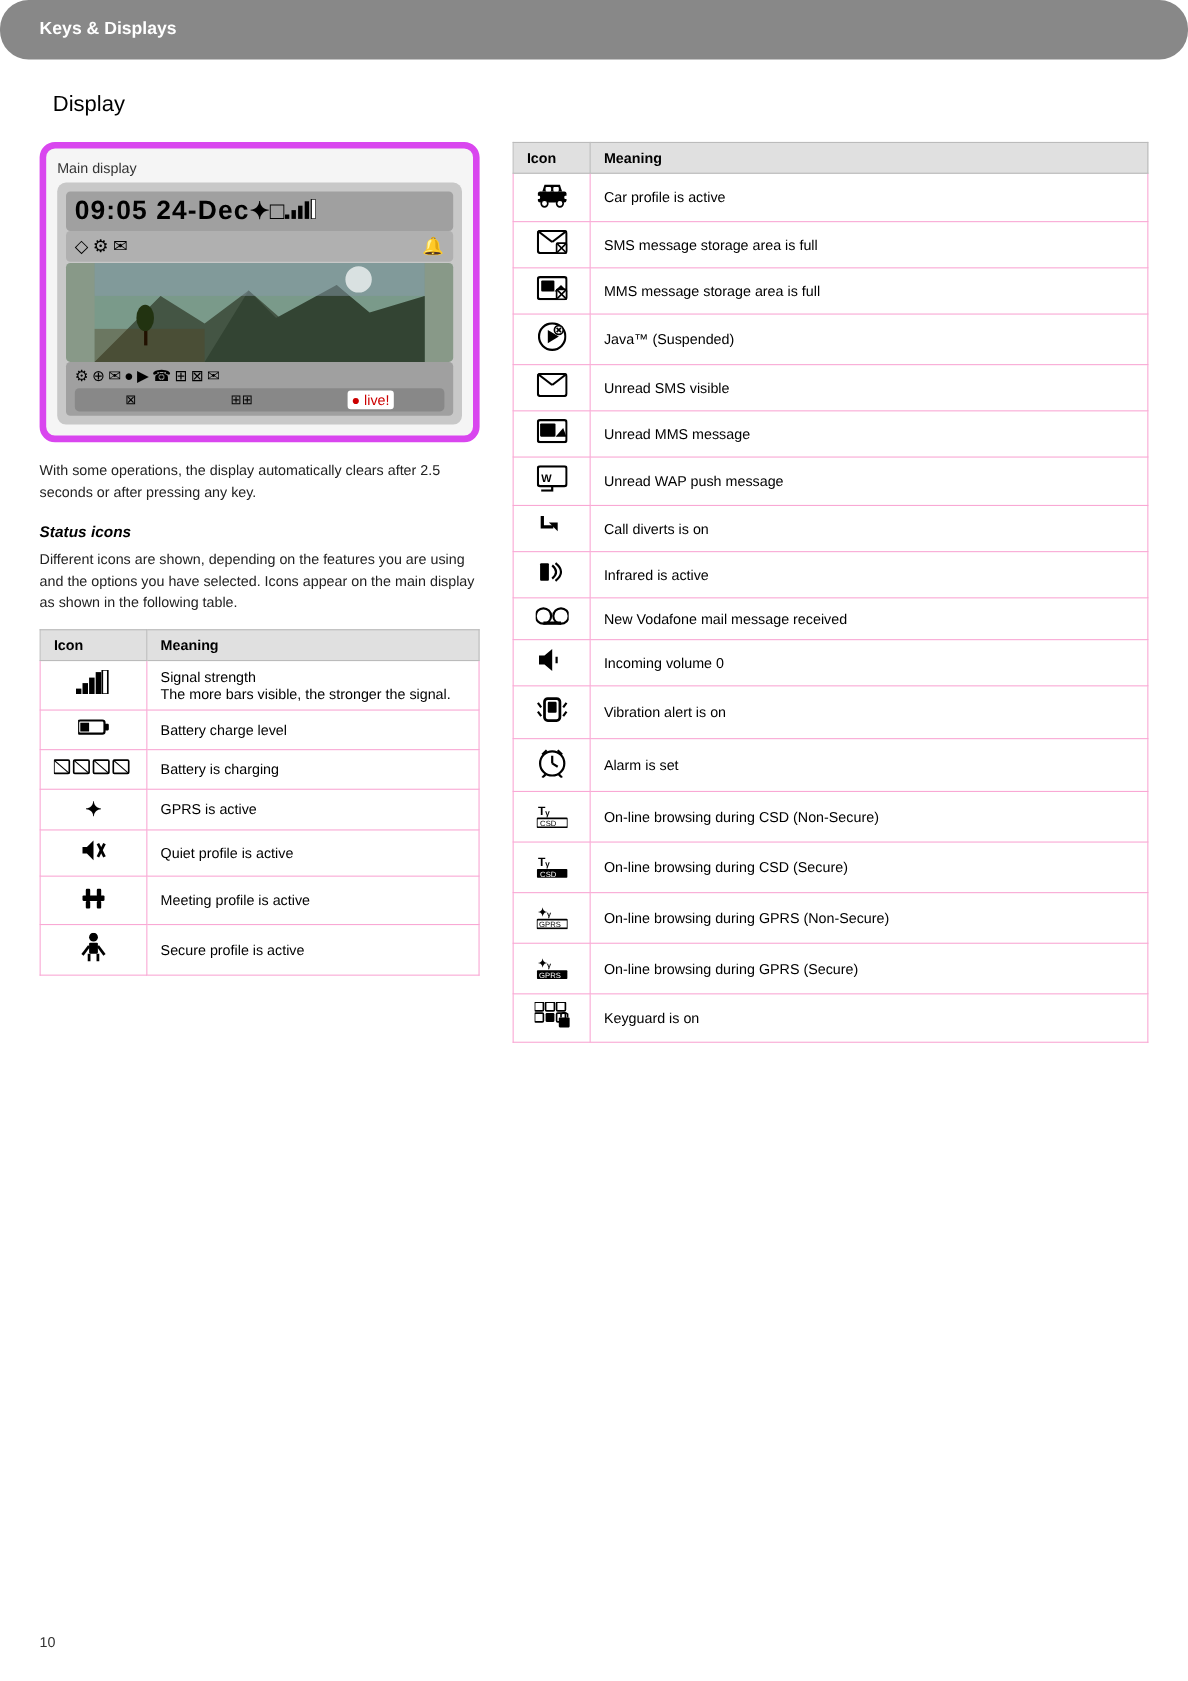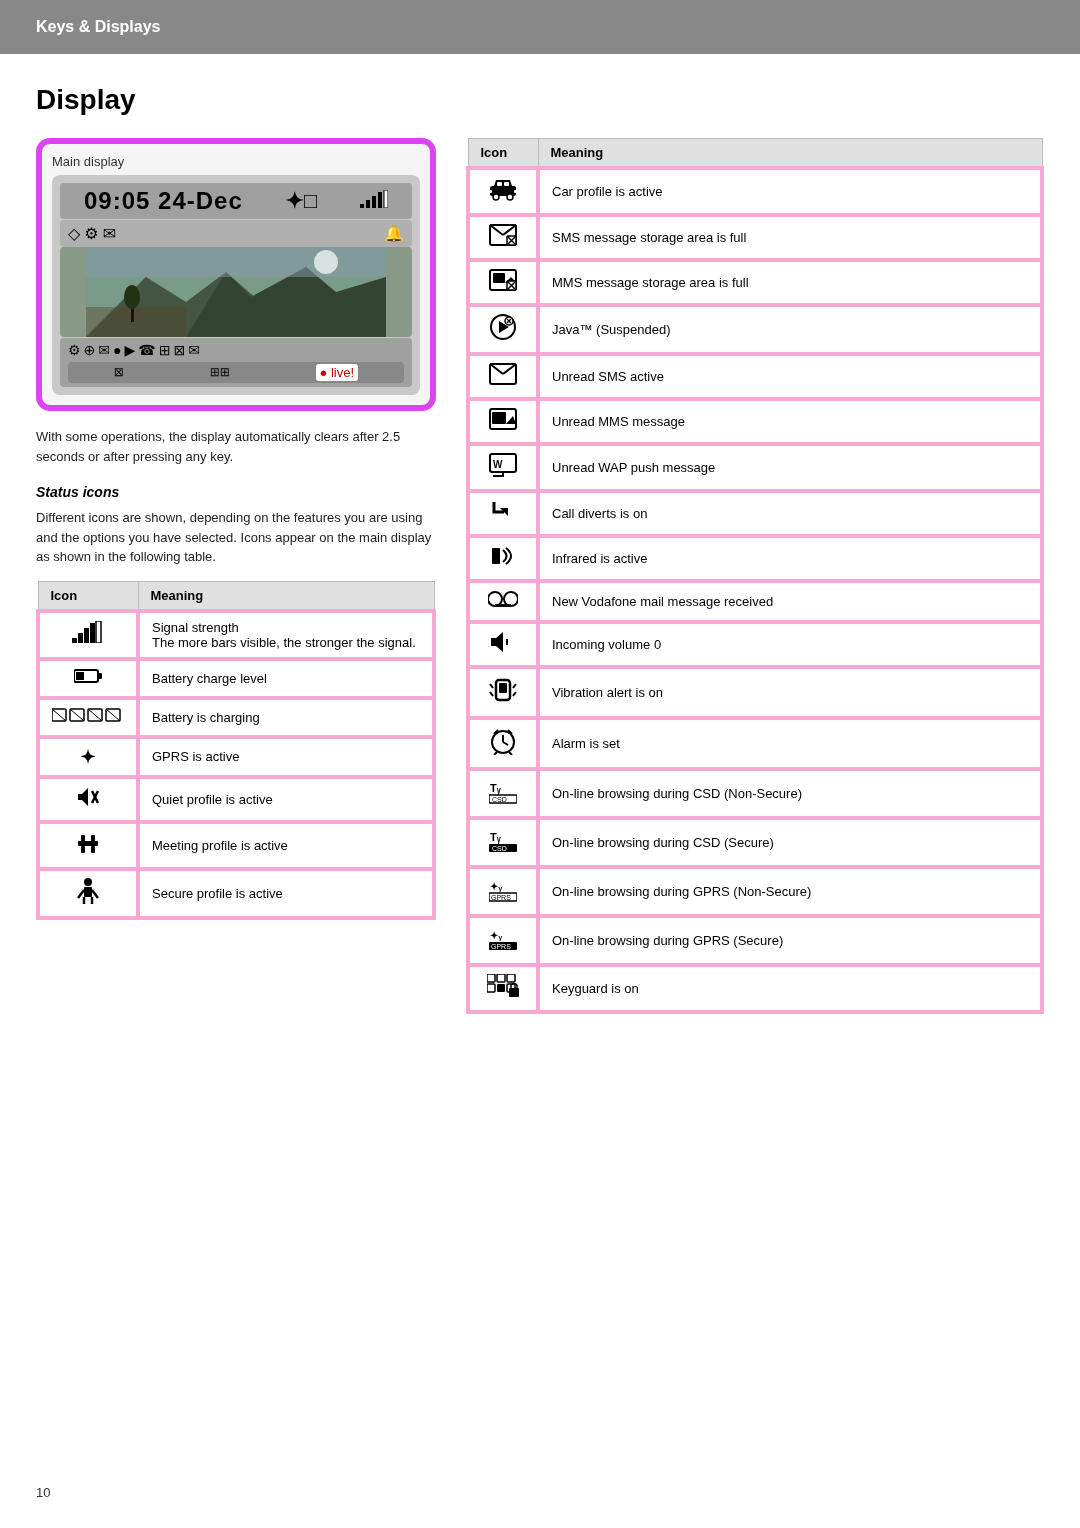--- a/index.html
+++ b/index.html
@@ -10,28 +10,30 @@
       color: #000;
       width: 1080px;
       min-height: 1528px;
     }
     .header-bar {
       background: #888;
       padding: 18px 36px;
       color: #fff;
       font-weight: bold;
       font-size: 16px;
+      border-radius: 26px;
     }
     .main-content {
       padding: 30px 36px;
     }
     .page-title {
-      font-size: 28px;
-      font-weight: bold;
+      font-size: 20px;
+      font-weight: normal;
       margin-bottom: 22px;
+      margin-left: 12px;
     }
     .two-col {
       display: flex;
       gap: 30px;
       align-items: flex-start;
     }
     .left-col {
       width: 400px;
       flex-shrink: 0;
     }
@@ -54,27 +56,27 @@
       background: #c8c8c8;
       border-radius: 8px;
       padding: 8px;
       min-height: 220px;
       display: flex;
       flex-direction: column;
       justify-content: space-between;
     }
     .screen-top {
       display: flex;
-      justify-content: space-between;
+      justify-content: flex-start;
       align-items: center;
       font-size: 22px;
       font-weight: bold;
       color: #000;
       background: #a0a0a0;
-      padding: 4px 24px;
+      padding: 4px 8px;
       border-radius: 4px;
     }
     .screen-time {
       font-size: 24px;
       font-weight: bold;
       letter-spacing: 1px;
     }
     .screen-icons-row {
       display: flex;
       gap: 4px;
@@ -143,21 +145,21 @@
     }
     th {
       background: #e0e0e0;
       font-weight: bold;
       font-size: 13px;
       padding: 6px 12px;
       border: 1px solid #bbb;
       text-align: left;
     }
     td {
-      border: 4px solid #f9a8d4;
+      border: 1px solid #f9a8d4;
       padding: 7px 12px;
       font-size: 13px;
       vertical-align: middle;
     }
     .icon-cell {
       text-align: center;
       font-size: 18px;
       width: 70px;
     }
     .icon-symbol {
@@ -417,21 +419,21 @@
           </tr>
 
           <tr>
             <td class="icon-cell">
               <svg width="28" height="22" viewBox="0 0 28 22">
                 <rect x="1" y="1" width="26" height="20" rx="2" fill="none" stroke="#000" stroke-width="2"></rect>
                 <line x1="1" y1="1" x2="14" y2="11" stroke="#000" stroke-width="2"></line>
                 <line x1="27" y1="1" x2="14" y2="11" stroke="#000" stroke-width="2"></line>
               </svg>
             </td>
-            <td>Unread SMS active</td>
+            <td>Unread SMS visible</td>
           </tr>
 
           <tr>
             <td class="icon-cell">
               <svg width="28" height="22" viewBox="0 0 28 22">
                 <rect x="1" y="1" width="26" height="20" rx="2" fill="none" stroke="#000" stroke-width="2"></rect>
                 <rect x="3" y="4" width="14" height="12" rx="1" fill="#000"></rect>
                 <polygon points="17,16 24,8 27,16" fill="#000"></polygon>
               </svg>
             </td>

